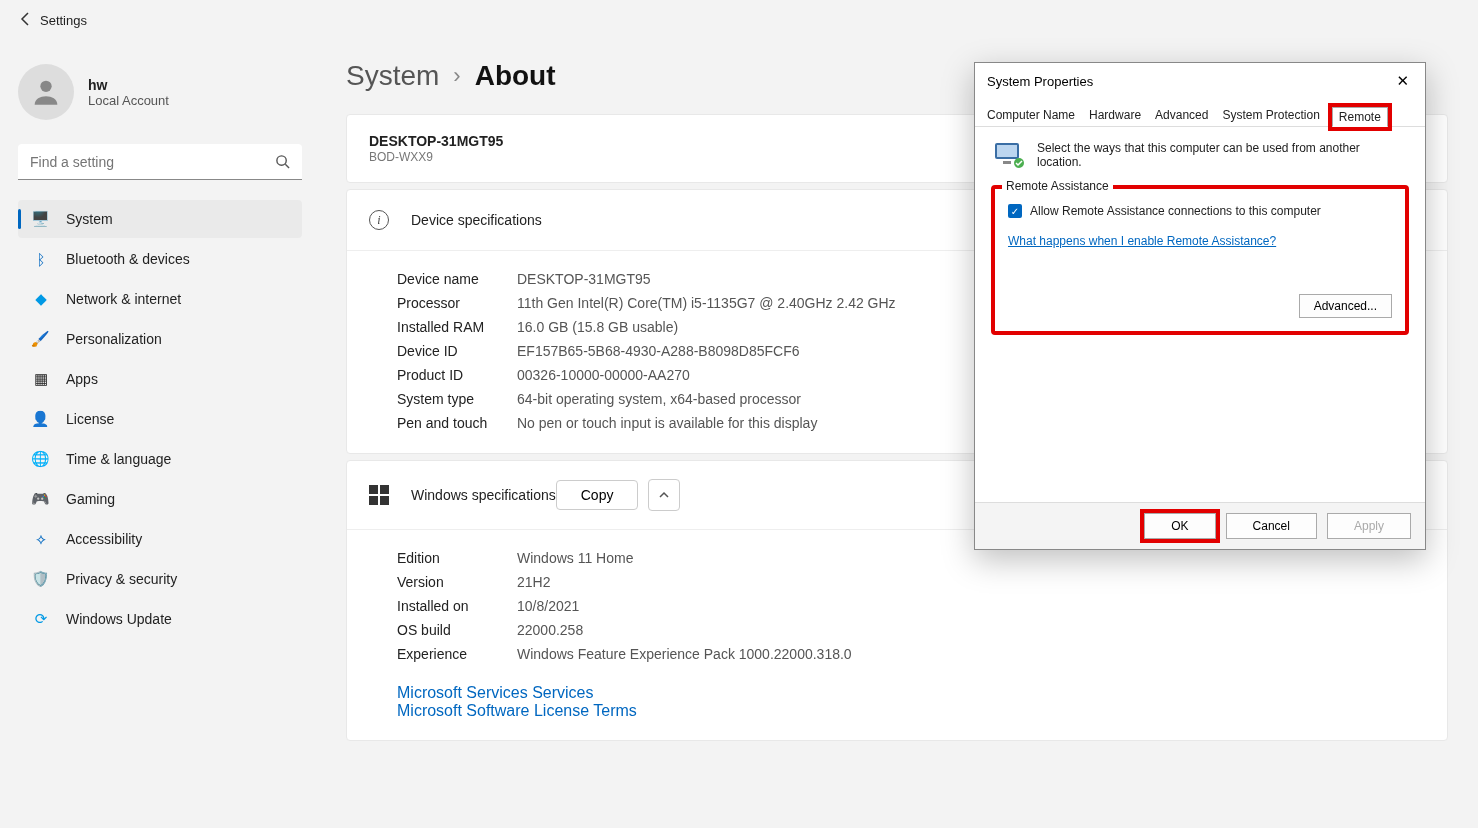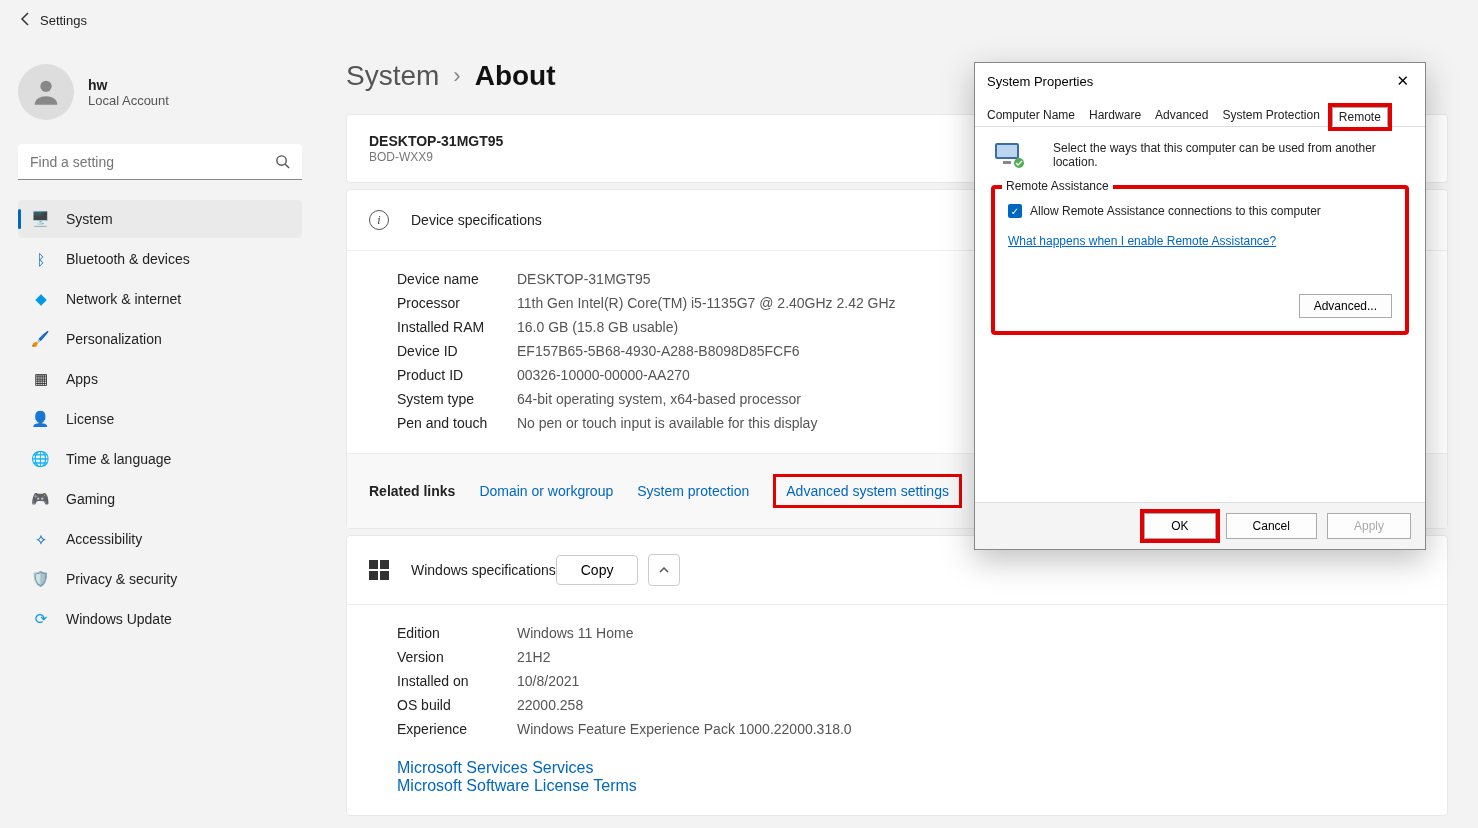--- a/index.html
+++ b/index.html
@@ -48,21 +48,21 @@
 .copy-btn{border:1px solid #ccc;background:#fff;padding:6px 24px;border-radius:4px;font-size:14px;cursor:pointer;}
 .chev{width:32px;height:32px;border:1px solid #ccc;border-radius:4px;margin-left:10px;display:flex;align-items:center;justify-content:center;}
 
 .dialog{position:absolute;left:974px;top:62px;width:452px;height:488px;background:#fff;border:1px solid #888;box-shadow:0 10px 30px rgba(0,0,0,.25);display:flex;flex-direction:column;}
 .dlg-title{display:flex;align-items:center;justify-content:space-between;height:36px;padding:0 12px;font-size:13px;}
 .dlg-close{font-size:15px;cursor:pointer;padding:4px;}
 .dlg-tabs{display:flex;gap:10px;padding:0 10px;font-size:12px;color:#222;border-bottom:1px solid #ddd;align-items:flex-end;height:28px;}
 .dlg-tab{padding:4px 2px;cursor:pointer;white-space:nowrap;}
 .dlg-tab.active{border:1px solid #aaa;border-bottom:1px solid #fff;position:relative;top:1px;background:#fff;padding:2px 6px;}
 .dlg-body{flex:1;padding:14px 18px;font-size:12px;color:#222;}
-.dlg-row{display:flex;align-items:flex-start;gap:28px;}
+.dlg-row{display:flex;align-items:flex-start;gap:12px;}
 .comp-icon{width:32px;height:28px;flex-shrink:0;}
 .group{margin-top:18px;border:1px solid #ccc;border-radius:2px;padding:16px 14px 14px 14px;position:relative;}
 .group-label{position:absolute;top:-9px;left:8px;background:#fff;padding:0 4px;font-size:12px;color:#222;}
 .cbrow{display:flex;align-items:center;gap:8px;}
 .cb{width:14px;height:14px;background:#0067c0;border-radius:2px;display:flex;align-items:center;justify-content:center;color:#fff;font-size:10px;}
 .adv-btn{float:right;margin-top:46px;border:1px solid #aaa;background:#fdfdfd;font-size:12px;padding:4px 14px;cursor:pointer;}
 .dlg-footer{display:flex;justify-content:flex-end;gap:10px;padding:10px 14px;border-top:1px solid #ddd;background:#f4f4f4;margin-top:48px;}
 .dlg-btn{border:1px solid #aaa;background:#fdfdfd;font-size:12px;padding:5px 26px;cursor:pointer;}
 .dlg-btn.disabled{color:#aaa;}
 .red-border{outline:4px solid #e20000;}
@@ -176,26 +176,20 @@
           <span class="v">16.0 GB (15.8 GB usable)</span>
         <span class="k">Device ID</span>
           <span class="v">EF157B65-5B68-4930-A288-B8098D85FCF6</span>
         <span class="k">Product ID</span>
           <span class="v">00326-10000-00000-AA270</span>
         <span class="k">System type</span>
           <span class="v">64-bit operating system, x64-based processor</span>
         <span class="k">Pen and touch</span>
           <span class="v">No pen or touch input is available for this display</span>
       </div>
-      <div class="related">
-        <span class="lbl">Related links</span>
-        <span class="link">Domain or workgroup</span>
-        <span class="link">System protection</span>
-        <span class="redbox"><span class="link">Advanced system settings</span></span>
-      </div>
     </div>
 
     <div class="card">
       <div class="win-spec-head">
         <div class="win-spec-left">
           <span class="win-logo">
               <div></div>
               <div></div>
               <div></div>
               <div></div>

